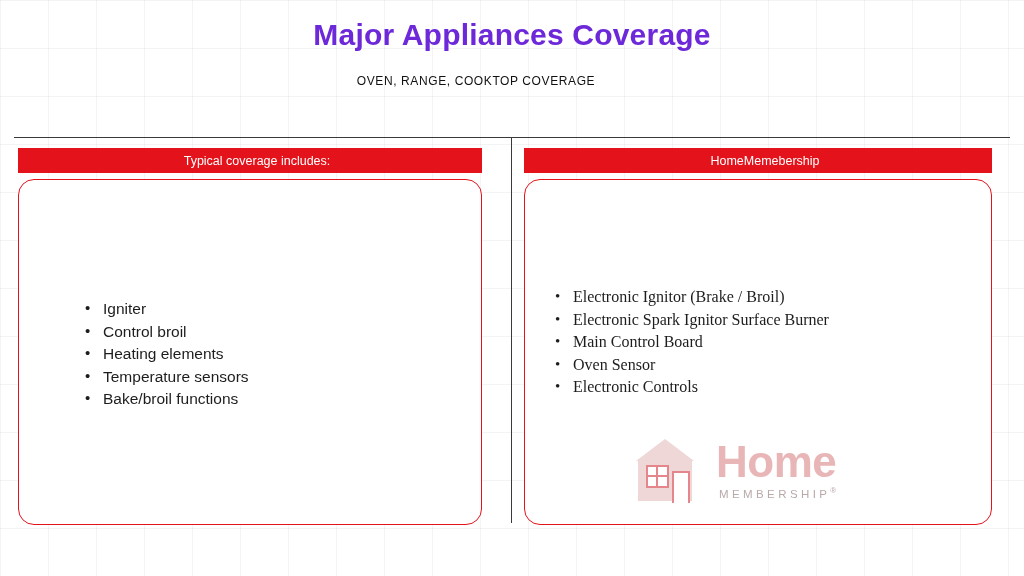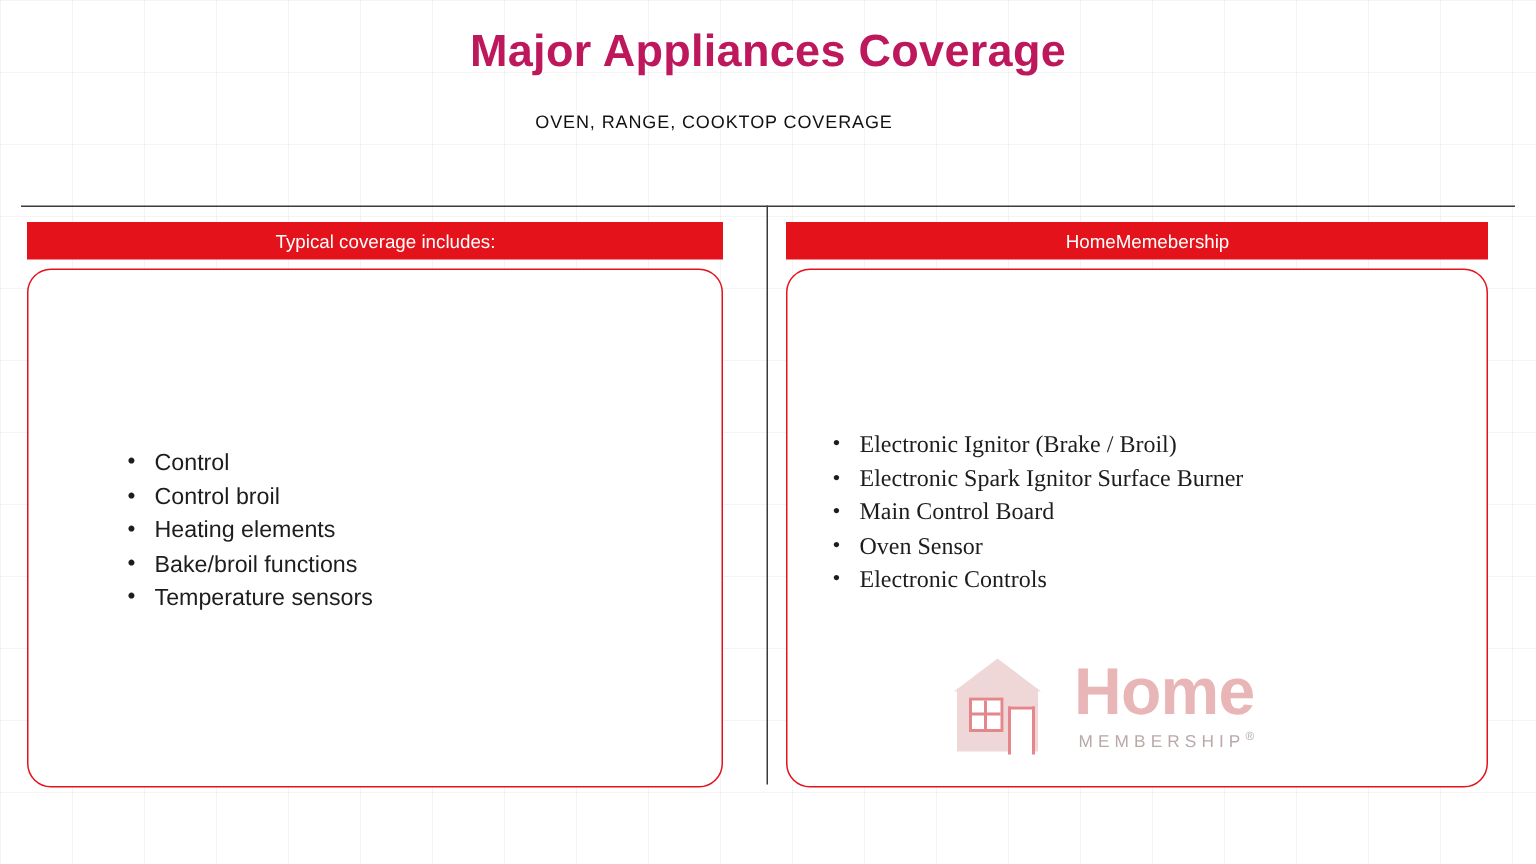--- a/index.html
+++ b/index.html
@@ -33,21 +33,21 @@
     width: 1024px;
     height: 576px;
     z-index: 1;
   }
   .title {
     position: absolute;
     left: 0;
     top: 18px;
     width: 1024px;
     text-align: center;
-    color: #be185d;
+    color: #6d28d9;
     font-size: 30px;
     font-weight: bold;
     letter-spacing: 0.2px;
   }
   .subtitle {
     position: absolute;
     left: 0;
     top: 74px;
     width: 952px;
     text-align: center;
@@ -234,25 +234,25 @@
   <div class="title">Major Appliances Coverage</div>
   <div class="subtitle">OVEN, RANGE, COOKTOP COVERAGE</div>
 
   <div class="hrule"></div>
   <div class="vrule"></div>
 
   <div class="col col-left">
     <div class="col-header">Typical coverage includes:</div>
     <div class="col-body">
       <ul class="bullets left-list">
-        <li>Control</li>
+        <li>Igniter</li>
         <li>Control broil</li>
         <li>Heating elements</li>
+        <li>Temperature sensors</li>
         <li>Bake/broil functions</li>
-        <li>Temperature sensors</li>
       </ul>
     </div>
   </div>
 
   <div class="col col-right">
     <div class="col-header">HomeMemebership</div>
     <div class="col-body">
       <ul class="bullets right-list">
         <li>Electronic Ignitor (Brake / Broil)</li>
         <li>Electronic Spark Ignitor Surface Burner</li>

